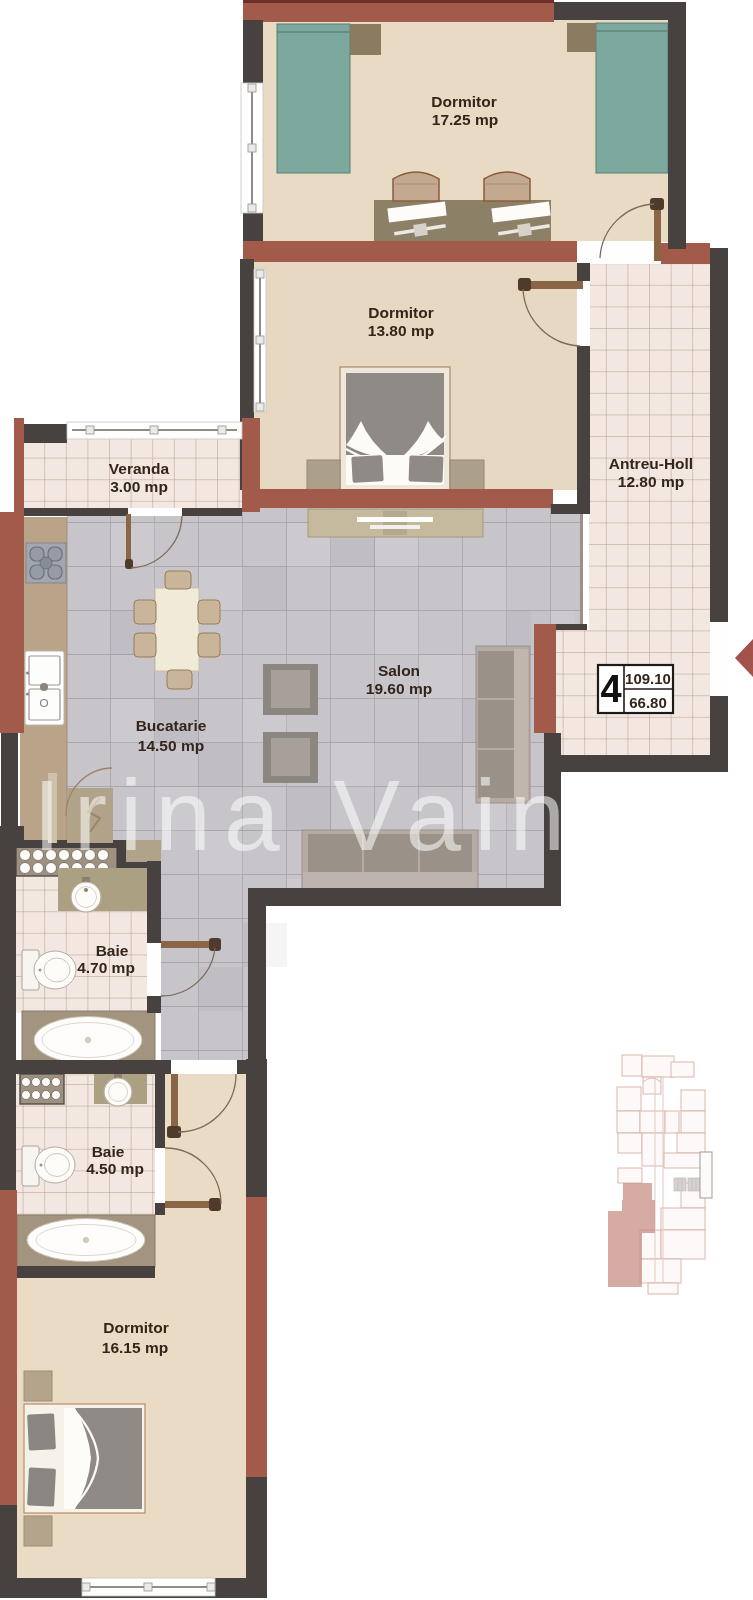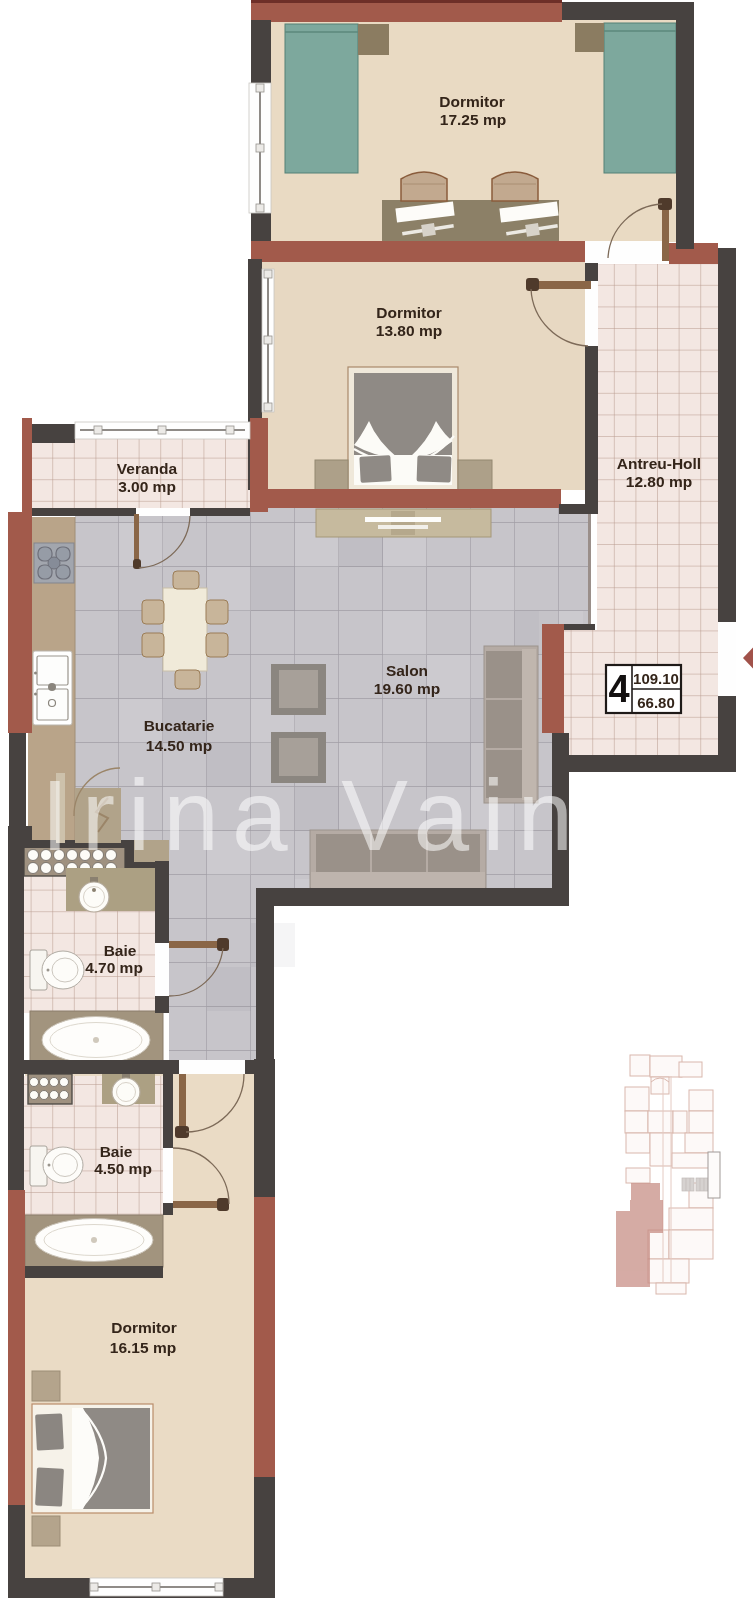--- a/index.html
+++ b/index.html
@@ -1,16 +1,16 @@
 <!DOCTYPE html>
 <html><head>
 <meta charset="utf-8">
 <style>
   html,body{margin:0;padding:0;background:#ffffff;}
-  #plan{width:630px;height:1600px;position:relative;font-family:"Liberation Sans",sans-serif;margin-left:8px;}
+  #plan{width:630px;height:1600px;position:relative;font-family:"Liberation Sans",sans-serif;}
   svg{display:block;}
 </style>
 </head>
 <body>
 <div id="plan">
 <svg width="753" height="1600" viewBox="0 0 753 1600">
 <defs>
   <pattern id="gtile" patternUnits="userSpaceOnUse" x="23" y="39" width="44" height="44">
     <rect width="44" height="44" fill="#c7c5ca"></rect>
     <path d="M44 0V44H0" fill="none" stroke="#a19ea5" stroke-width="1.3"></path>

